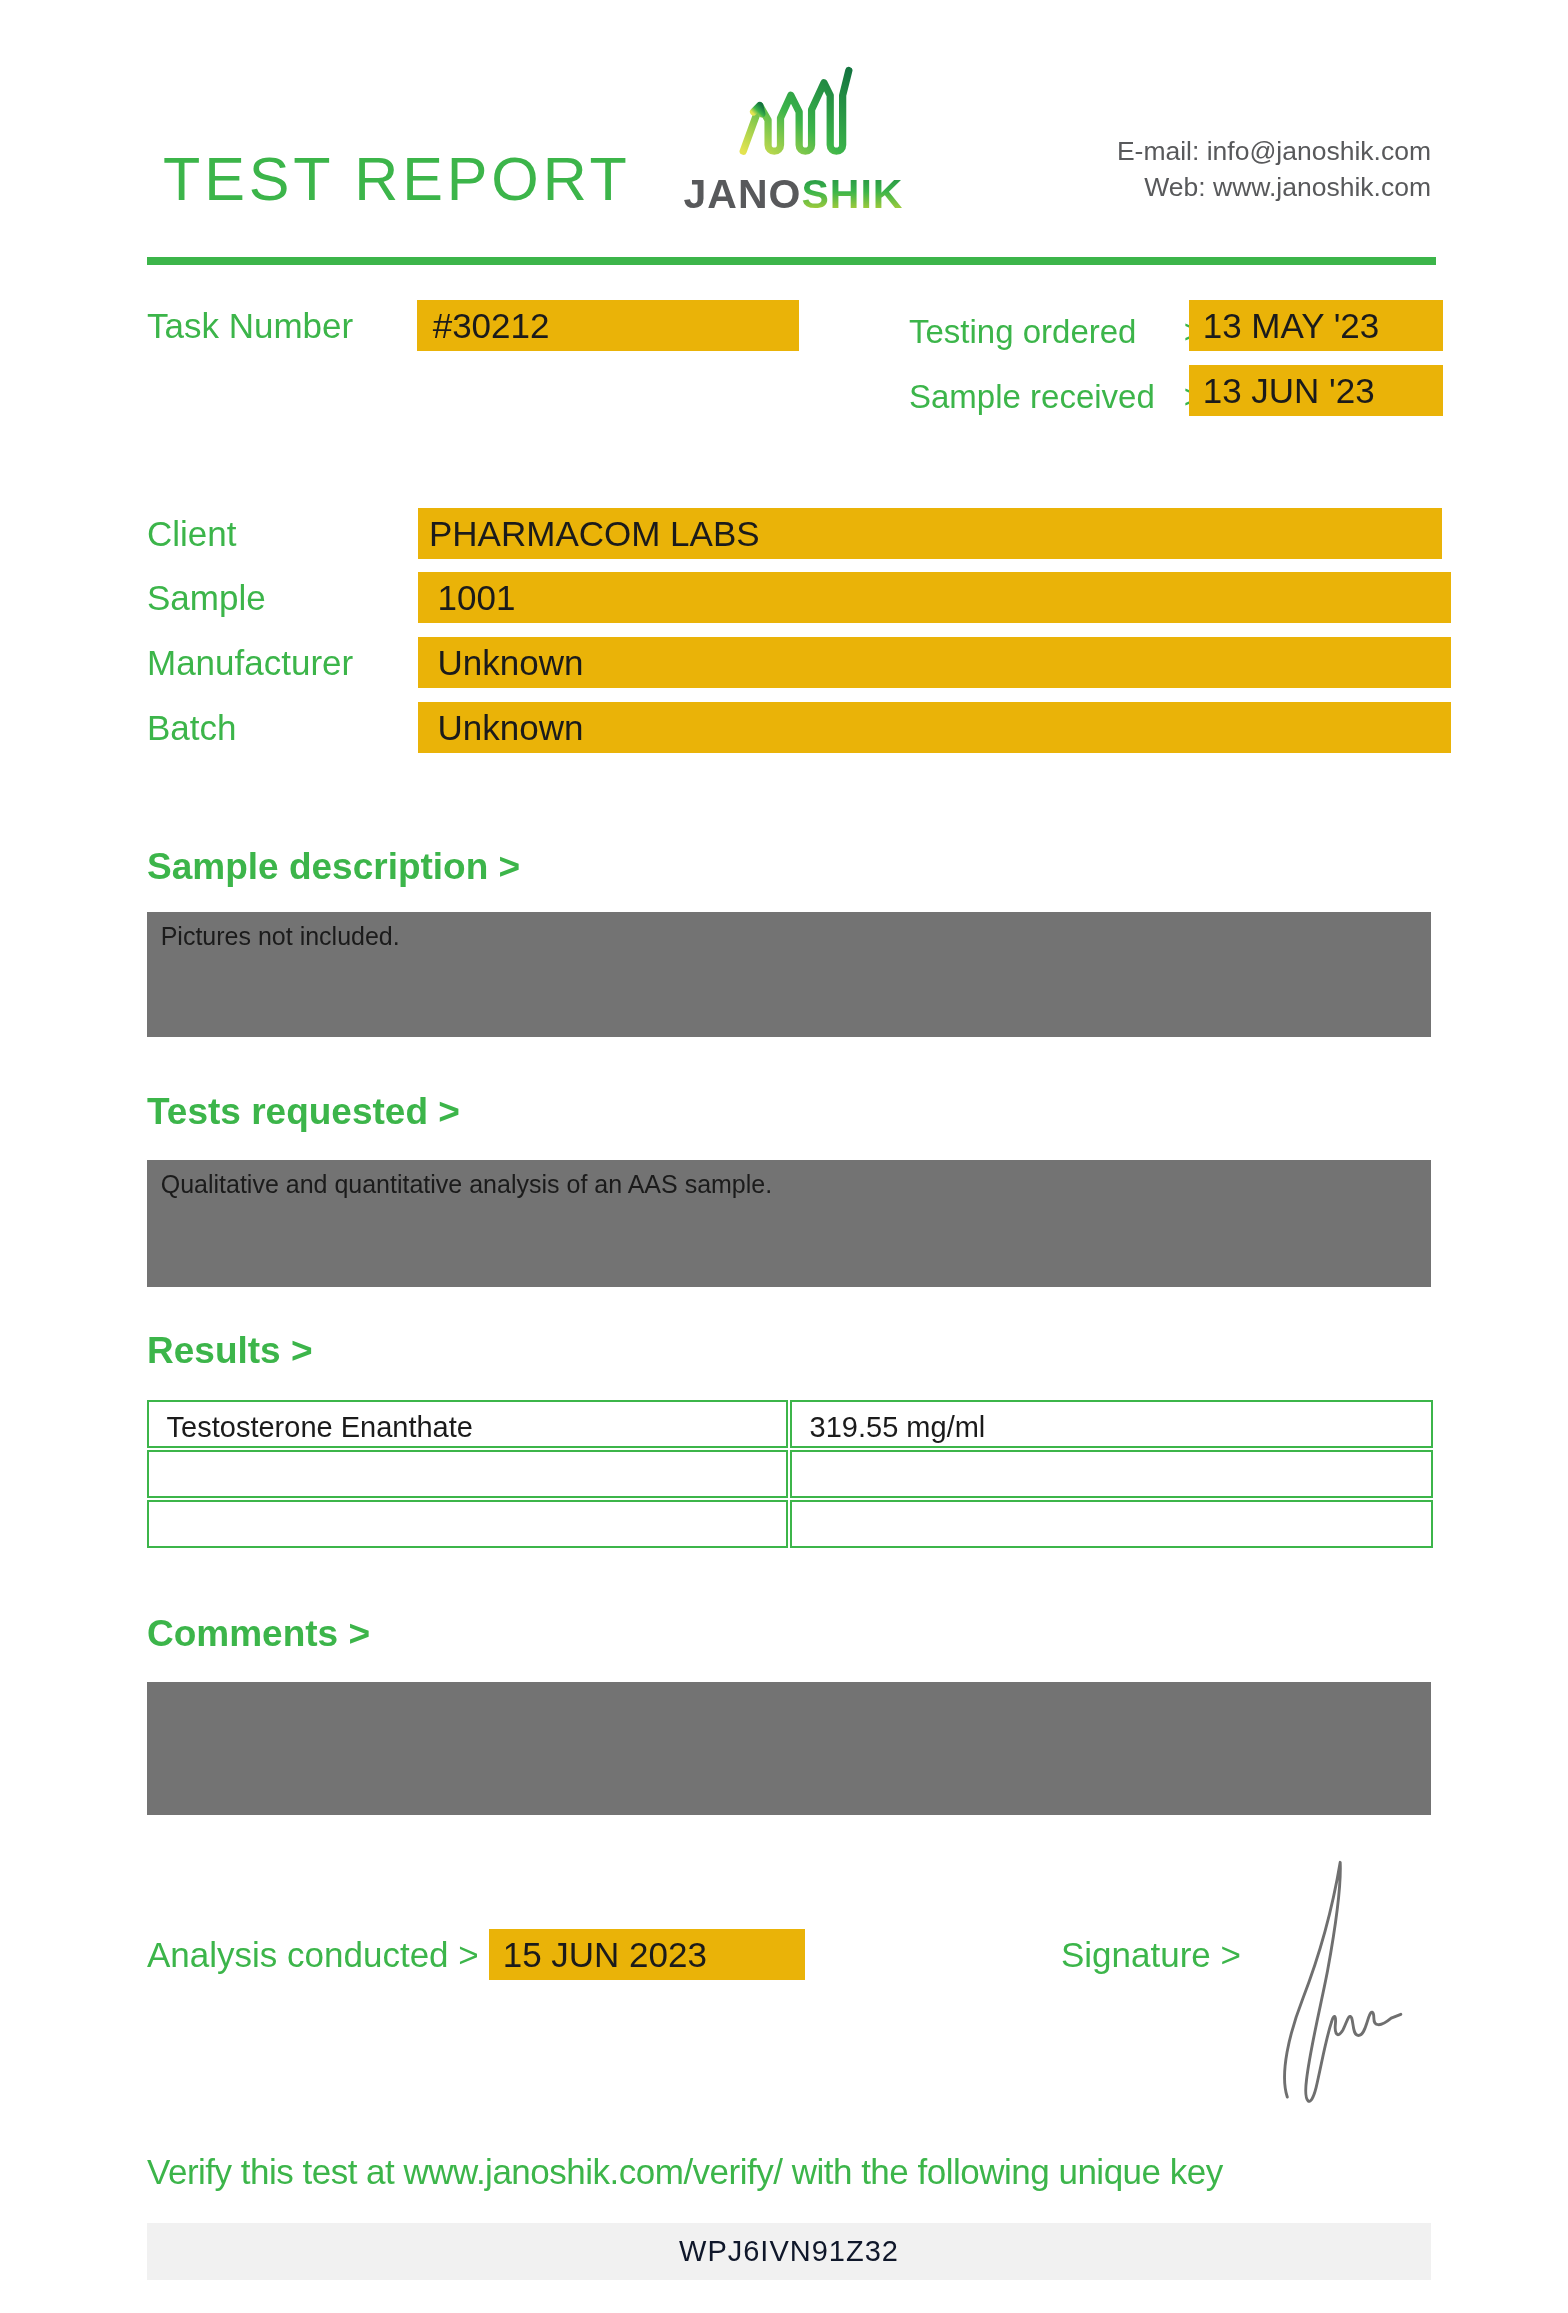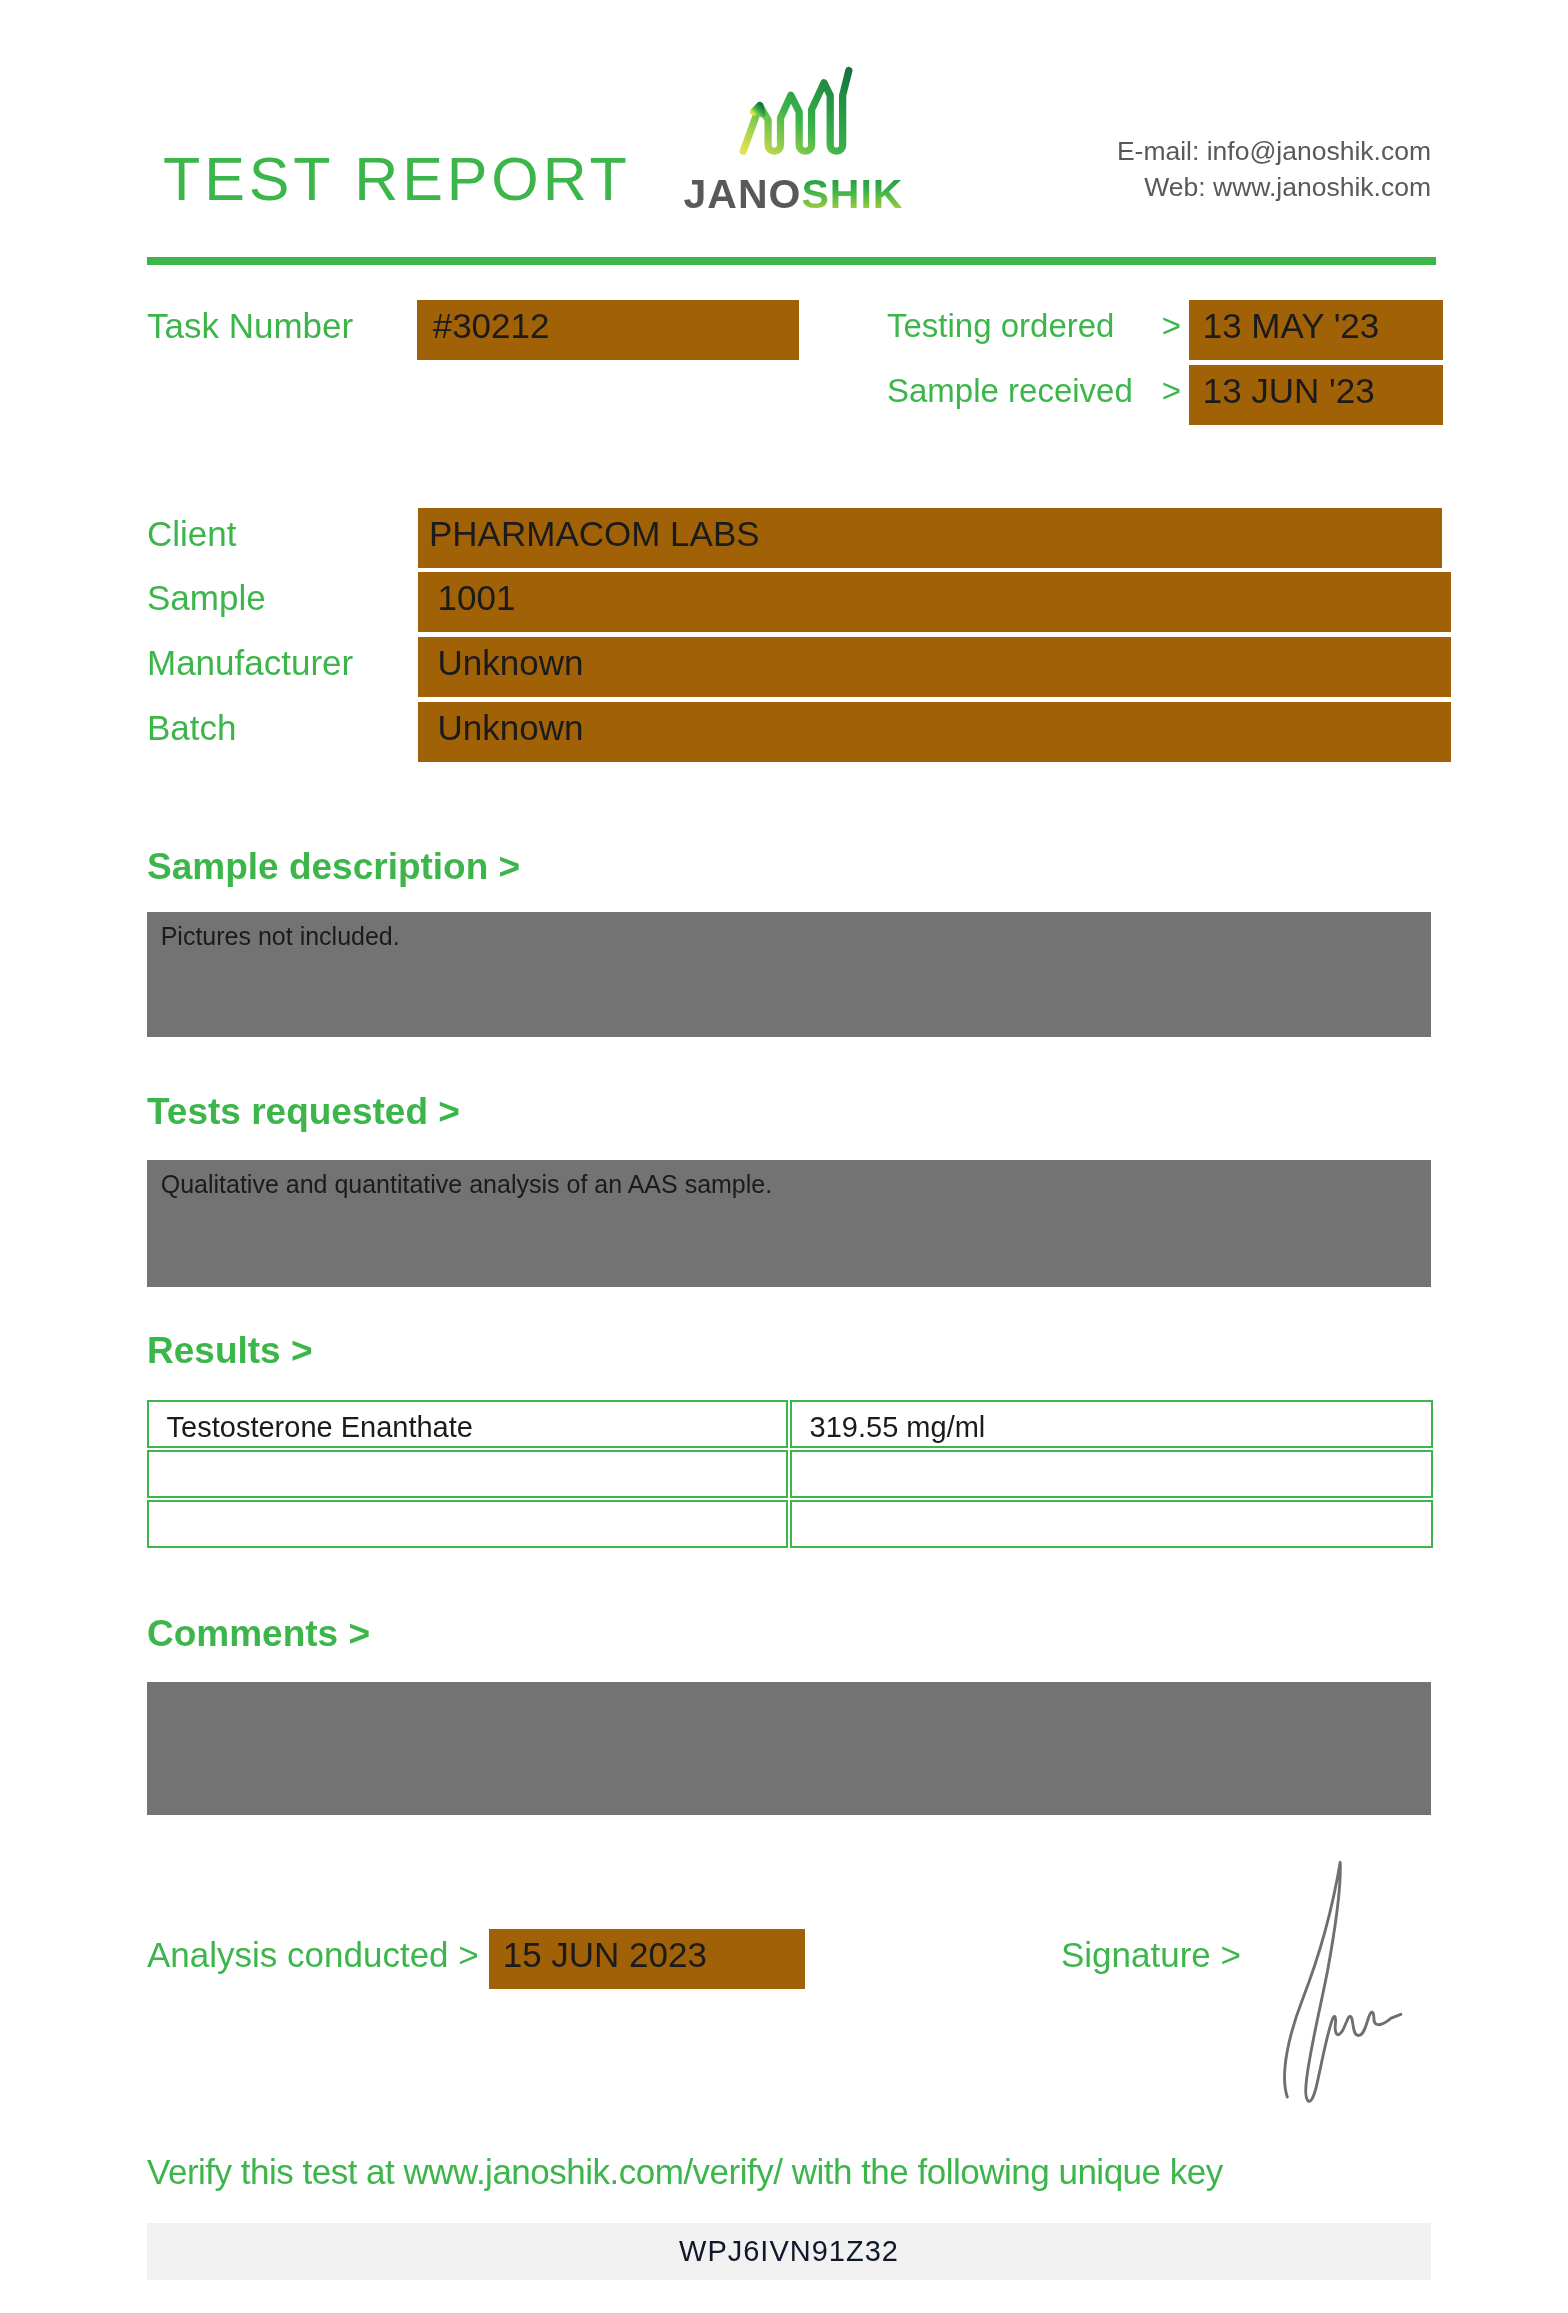--- a/index.html
+++ b/index.html
@@ -14,29 +14,29 @@
   .logo-word{position:absolute;left:676px;top:171px;width:235px;text-align:center;
              font-size:41px;font-weight:700;letter-spacing:1px;color:#58595B;white-space:nowrap;}
   .logo-word .shik{
     background:linear-gradient(180deg,#1F8A44 0%,#3CB54A 45%,#8CC63F 75%,#D7DF23 100%);
     -webkit-background-clip:text;background-clip:text;color:transparent;}
   .contact{position:absolute;right:137px;top:133px;text-align:right;
            font-size:26.5px;line-height:36px;color:#58595B;}
   .divider{position:absolute;left:147px;top:257px;width:1289px;height:7.8px;background:#3CB54A;}
   
   .lbl{position:absolute;font-size:35px;color:#3CB54A;line-height:51px;white-space:nowrap;}
-  .valbox{position:absolute;height:60px;background:#a16207;line-height:51px;
+  .valbox{position:absolute;height:51px;background:#eab308;line-height:51px;
           font-size:35px;font-weight:500;color:#1b1b1b;white-space:nowrap;}
   .heading{position:absolute;left:147px;font-size:37px;color:#3CB54A;line-height:1.2;white-space:nowrap;font-weight:bold;}
   .graybox{position:absolute;left:147px;width:1284px;background:#737373;
            font-size:25px;color:#1b1b1b;box-sizing:border-box;padding:9.8px 13.7px;}
   
   .task-box{left:417px;top:300px;width:366px;padding-left:15.7px;}
-  .daterow{position:absolute;left:887px;width:294px;height:51px;display:flex;
-           justify-content:space-between;align-items:center;font-size:33px;color:#3CB54A;white-space:nowrap;}
+  .daterow{position:absolute;left:909px;width:294px;height:51px;display:flex;
+           justify-content:space-between;align-items:flex-end;font-size:33px;color:#3CB54A;white-space:nowrap;}
   .datebox{left:1189px;width:240px;padding-left:13.7px;}
   
   .rtable{position:absolute;left:147px;top:1400px;width:1286px;}
   .rrow{display:flex;margin-bottom:2px;}
   .rcell{box-sizing:border-box;border:2.9px solid #3CB54A;height:48px;line-height:51px;
          background:#ffffff;font-size:29px;color:#1b1b1b;padding-left:17.6px;white-space:nowrap;}
   .rc1{width:641px;margin-right:2px;}
   .rc2{width:643px;}
   
   .verify{position:absolute;left:147px;top:2152px;width:1304px;font-size:35px;

